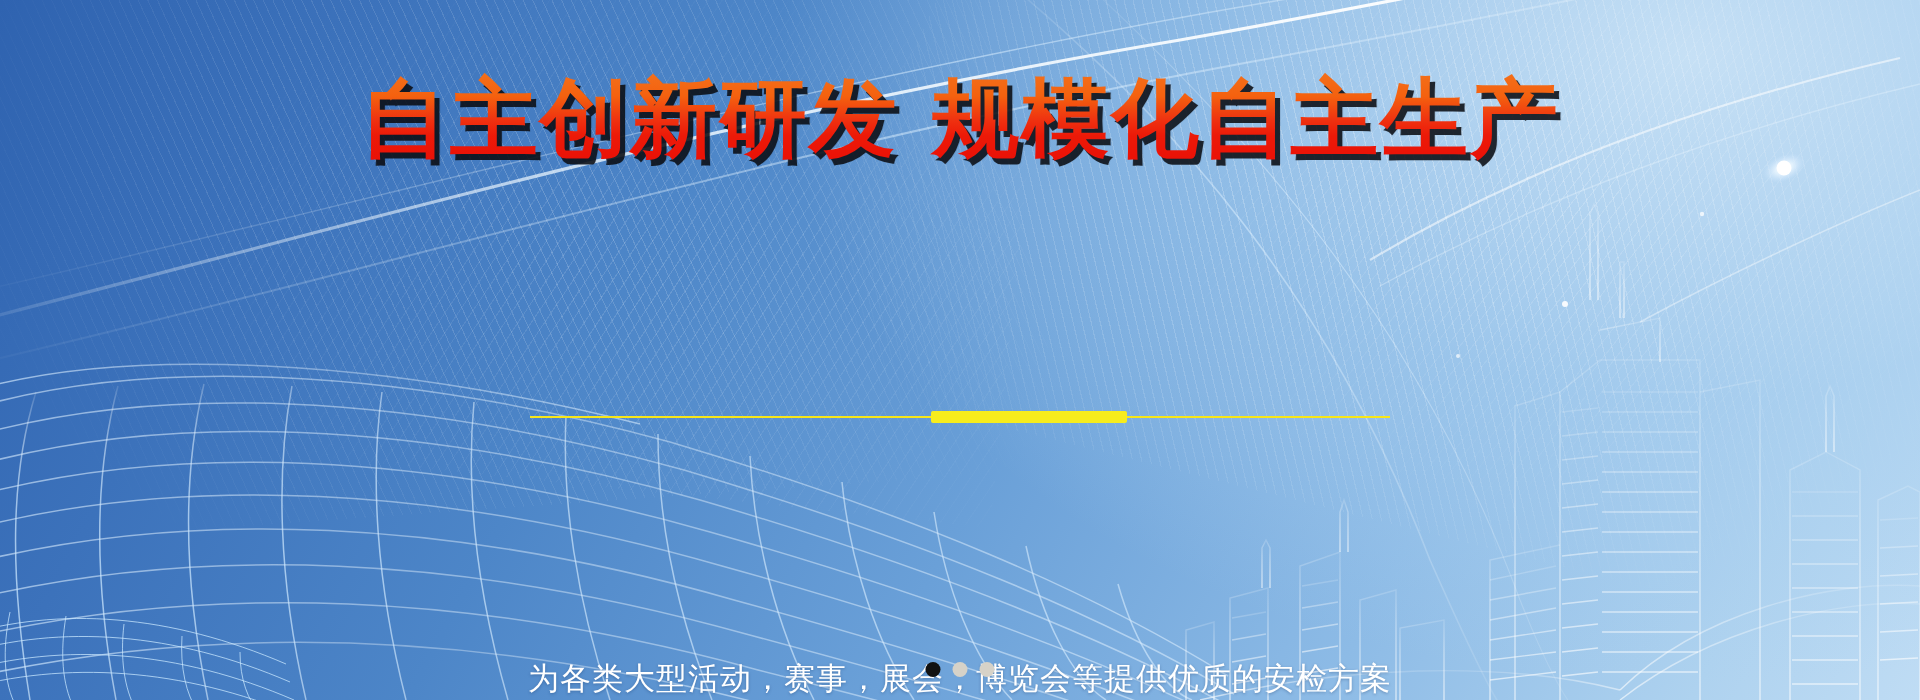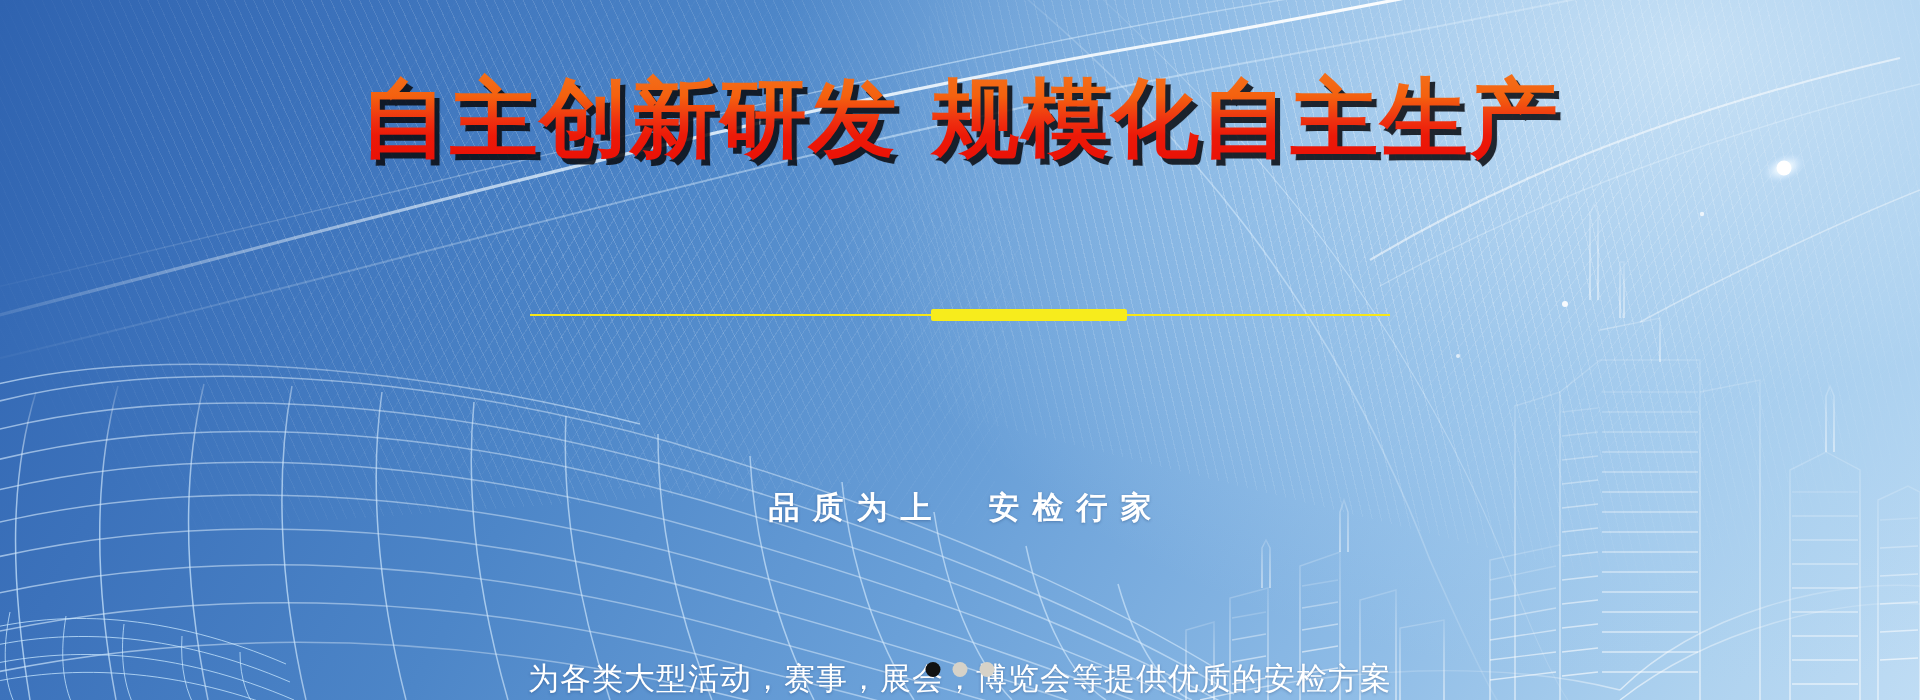--- a/index.html
+++ b/index.html
@@ -293,21 +293,20 @@
 
   <div class="content">
 
     <h1 class="headline">自主创新研发 规模化自主生产</h1>
 
     <div class="divider">
       <span class="thin"></span>
       <span class="thick"></span>
     </div>
 
-    <div class="tagline">品质为上　安检行家</div>
 
     <div class="desc">为各类大型活动，赛事，展会，博览会等提供优质的安检方案</div>
   </div>
 
   <div class="dots">
     <span class="dot active"></span>
     <span class="dot"></span>
     <span class="dot"></span>
   </div>
 

